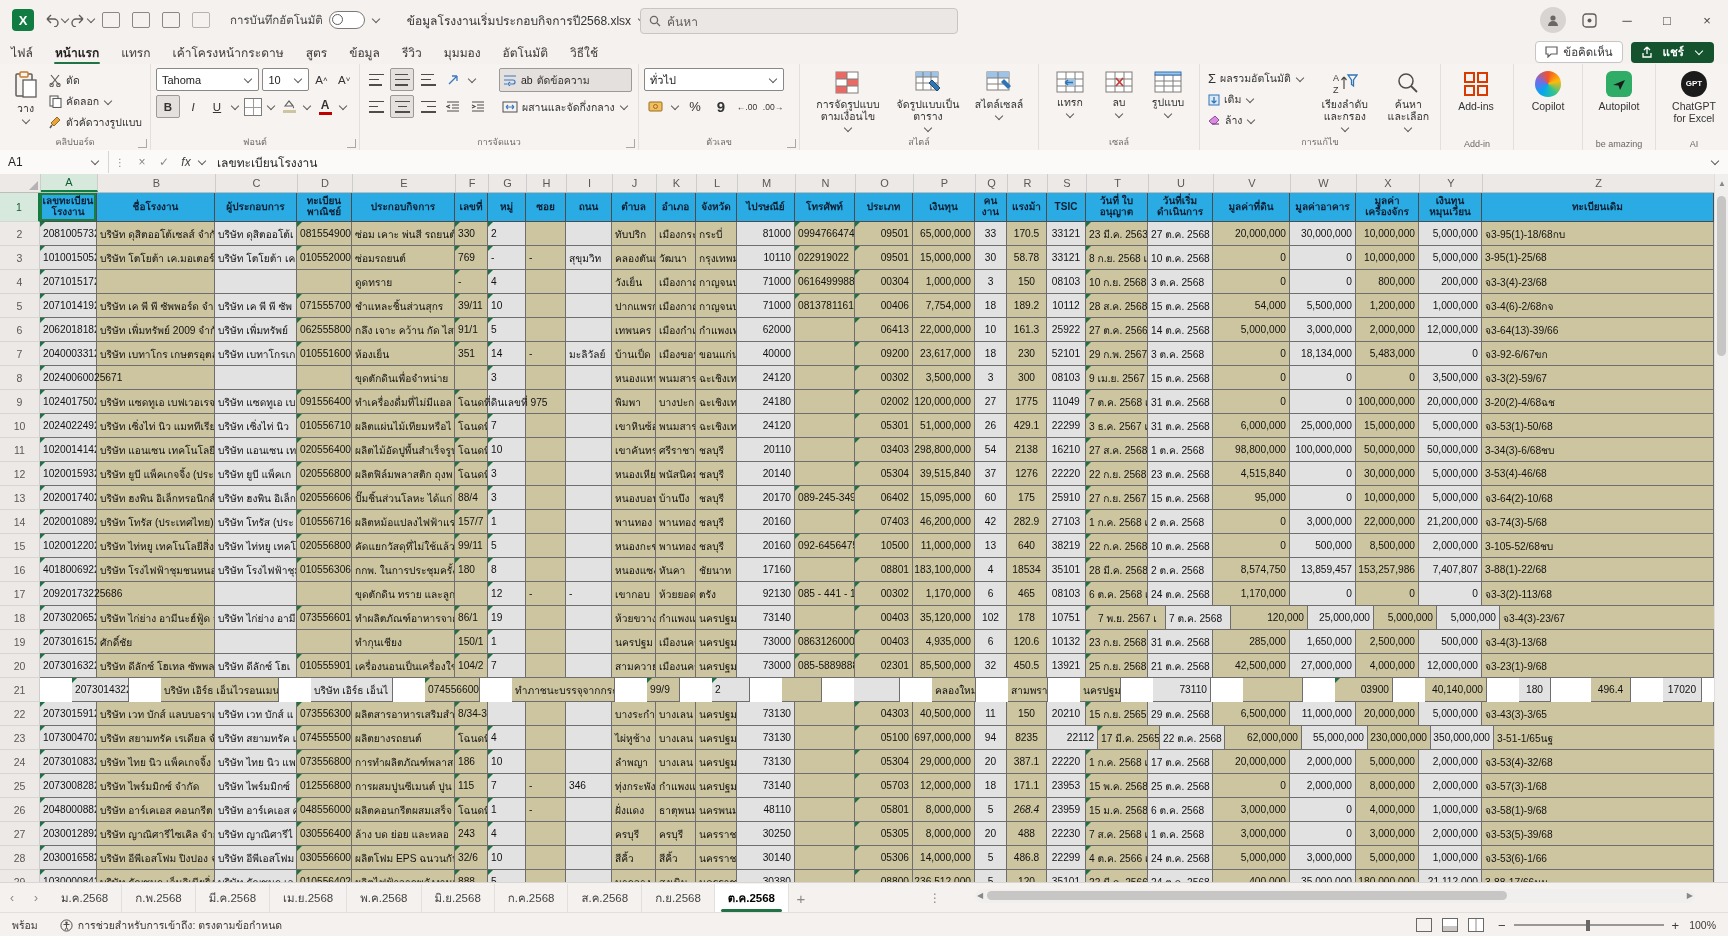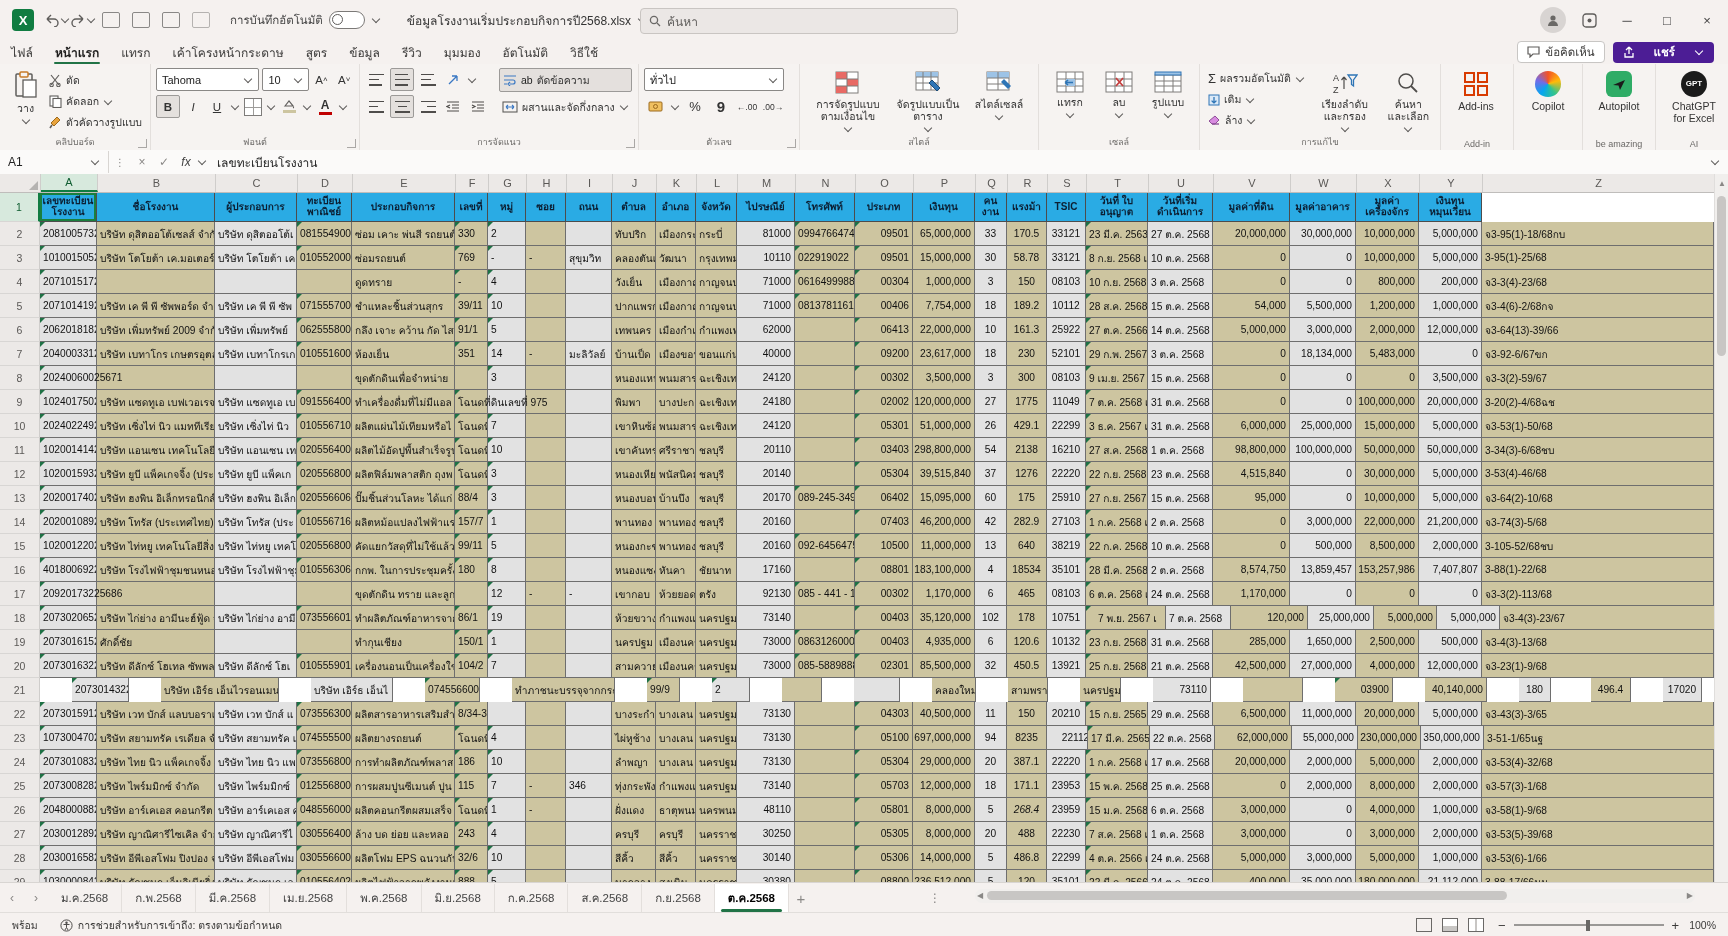--- a/index.html
+++ b/index.html
@@ -19,21 +19,21 @@
   #searchbox{position:absolute;left:640px;top:8px;width:300px;height:24px;background:#ebe7e5;border:1px solid #c9c5c2;border-radius:4px;display:flex;align-items:center;gap:6px;padding:0 8px;color:#5f5d5b;font-size:12px;}
   .winbtn{width:30px;height:30px;display:flex;align-items:center;justify-content:center;color:#444;font-size:13px;}
   .avatar{width:26px;height:26px;border-radius:50%;background:#d8d4d2;display:flex;align-items:center;justify-content:center;}
   
   #tabrow{left:0;top:40px;width:1728px;height:24px;display:flex;align-items:center;background:#f5f1ef;}
   .rtab{padding:0 11px;font-size:12px;color:#3b3a39;height:24px;display:flex;align-items:center;position:relative;}
   .rtab.active{font-weight:bold;color:#1f1e1d;}
   .rtab.active::after{content:'';position:absolute;left:10px;right:10px;bottom:0;height:2.5px;background:#217346;border-radius:2px;}
   .tr-actions{margin-left:auto;display:flex;align-items:center;gap:8px;margin-right:14px;}
   .comments-btn{border:1px solid #c8c6c4;background:#fff;border-radius:4px;height:20px;display:flex;align-items:center;gap:5px;padding:0 9px;font-size:11.5px;color:#3b3a39;}
-  .share-btn{background:#4c1d95;color:#fff;border-radius:4px;height:21px;display:flex;align-items:center;gap:19px;padding:0 10px;font-size:11.5px;font-weight:bold;}
+  .share-btn{background:#14532d;color:#fff;border-radius:4px;height:21px;display:flex;align-items:center;gap:10px;padding:0 10px;font-size:11.5px;font-weight:bold;}
   
   #ribbon{left:0;top:64px;width:1728px;height:86px;background:#f6f3f1;border-bottom:1px solid #dedad7;display:flex;}
   .grp{position:relative;border-right:1px solid #e3dfdc;padding:4px 5px 14px 5px;display:flex;flex-direction:column;flex:none;}
   .glabel{position:absolute;bottom:1px;left:0;right:0;text-align:center;font-size:9px;color:#6a6866;white-space:nowrap;}
   .launch{position:absolute;bottom:2px;right:3px;width:8px;height:8px;border-left:1px solid #8a8886;border-bottom:1px solid #8a8886;transform:rotate(-90deg);opacity:.7;}
   .bigbtn{display:flex;flex-direction:column;align-items:center;justify-content:flex-start;font-size:10.5px;color:#333;text-align:center;line-height:1.15;padding:3px 4px;gap:3px;}
   .sbtn{display:flex;align-items:center;gap:4px;font-size:10.5px;color:#333;height:21px;padding:0 3px;white-space:nowrap;}
   .combo{border:1px solid #8a8886;background:#fff;border-radius:2px;display:flex;align-items:center;font-size:11px;color:#222;height:21px;padding:0 5px;justify-content:space-between;}
   .mini{width:22px;height:21px;display:flex;align-items:center;justify-content:center;font-size:11.5px;color:#333;}
   .fmt-letter{font-weight:bold;font-size:12px;line-height:1;}
@@ -615,20 +615,21 @@
           <div class="hc" style="width: 62px;">เงินทุน</div>
           <div class="hc" style="width: 32px;">คนงาน</div>
           <div class="hc" style="width: 40px;">แรงม้า</div>
           <div class="hc" style="width: 39px;">TSIC</div>
           <div class="hc" style="width: 62px;">วันที่ ใบอนุญาต</div>
           <div class="hc" style="width: 65px;">วันที่เริ่ม ดำเนินการ</div>
           <div class="hc" style="width: 77px;">มูลค่าที่ดิน</div>
           <div class="hc" style="width: 66px;">มูลค่าอาคาร</div>
           <div class="hc" style="width: 63px;">มูลค่า เครื่องจักร</div>
           <div class="hc" style="width: 63px;">เงินทุน หมุนเวียน</div>
+          <div class="hc" style="width: 232px;">ทะเบียนเดิม</div>
         </div>
         <div class="grow" style="height: 24px;">
           <div class="rnum">2</div>
           <div class="c bg-g tri" style="width: 57px;">208100573256</div>
           <div class="c bg-t" style="width: 118px;">บริษัท ดุสิตออโต้เซลส์ จำกัด</div>
           <div class="c bg-g" style="width: 82px;">บริษัท ดุสิตออโต้เ</div>
           <div class="c bg-t tri" style="width: 55px;">08155490012</div>
           <div class="c bg-t" style="width: 103px;">ซ่อม เคาะ พ่นสี รถยนต์</div>
           <div class="c bg-t tri" style="width: 33px;">330</div>
           <div class="c bg-g tri" style="width: 38px;">2</div>
@@ -1245,21 +1246,21 @@
           <div class="c bg-g" style="width: 46px;"></div>
           <div class="c bg-t" style="width: 44px;">ไผ่หูช้าง</div>
           <div class="c bg-t" style="width: 40px;">บางเลน</div>
           <div class="c bg-t" style="width: 41px;">นครปฐม</div>
           <div class="c bg-g al-r" style="width: 58px;">73130</div>
           <div class="c bg-t" style="width: 60px;"></div>
           <div class="c bg-t al-r tri" style="width: 58px;">05100</div>
           <div class="c bg-t al-r" style="width: 62px;">697,000,000</div>
           <div class="c bg-g al-c" style="width: 32px;">94</div>
           <div class="c bg-t al-c" style="width: 40px;">8235</div>
-          <div class="c bg-g al-c" style="width: 41px; padding-left: 20px;">22112</div>
+          <div class="c bg-g al-c" style="width: 51px; padding-left: 20px;">22112</div>
           <div class="c bg-t tri" style="width: 62px;">17 มี.ค. 2565</div>
           <div class="c bg-g" style="width: 65px;">22 ต.ค. 2568</div>
           <div class="c bg-t al-r" style="width: 77px;">62,000,000</div>
           <div class="c bg-g al-r" style="width: 66px;">55,000,000</div>
           <div class="c bg-t al-r" style="width: 63px;">230,000,000</div>
           <div class="c bg-g al-r" style="width: 63px;">350,000,000</div>
           <div class="c bg-t" style="width: 232px;">3-51-1/65นฐ</div>
         </div>
         <div class="grow" style="height: 24px;">
           <div class="rnum">24</div>

